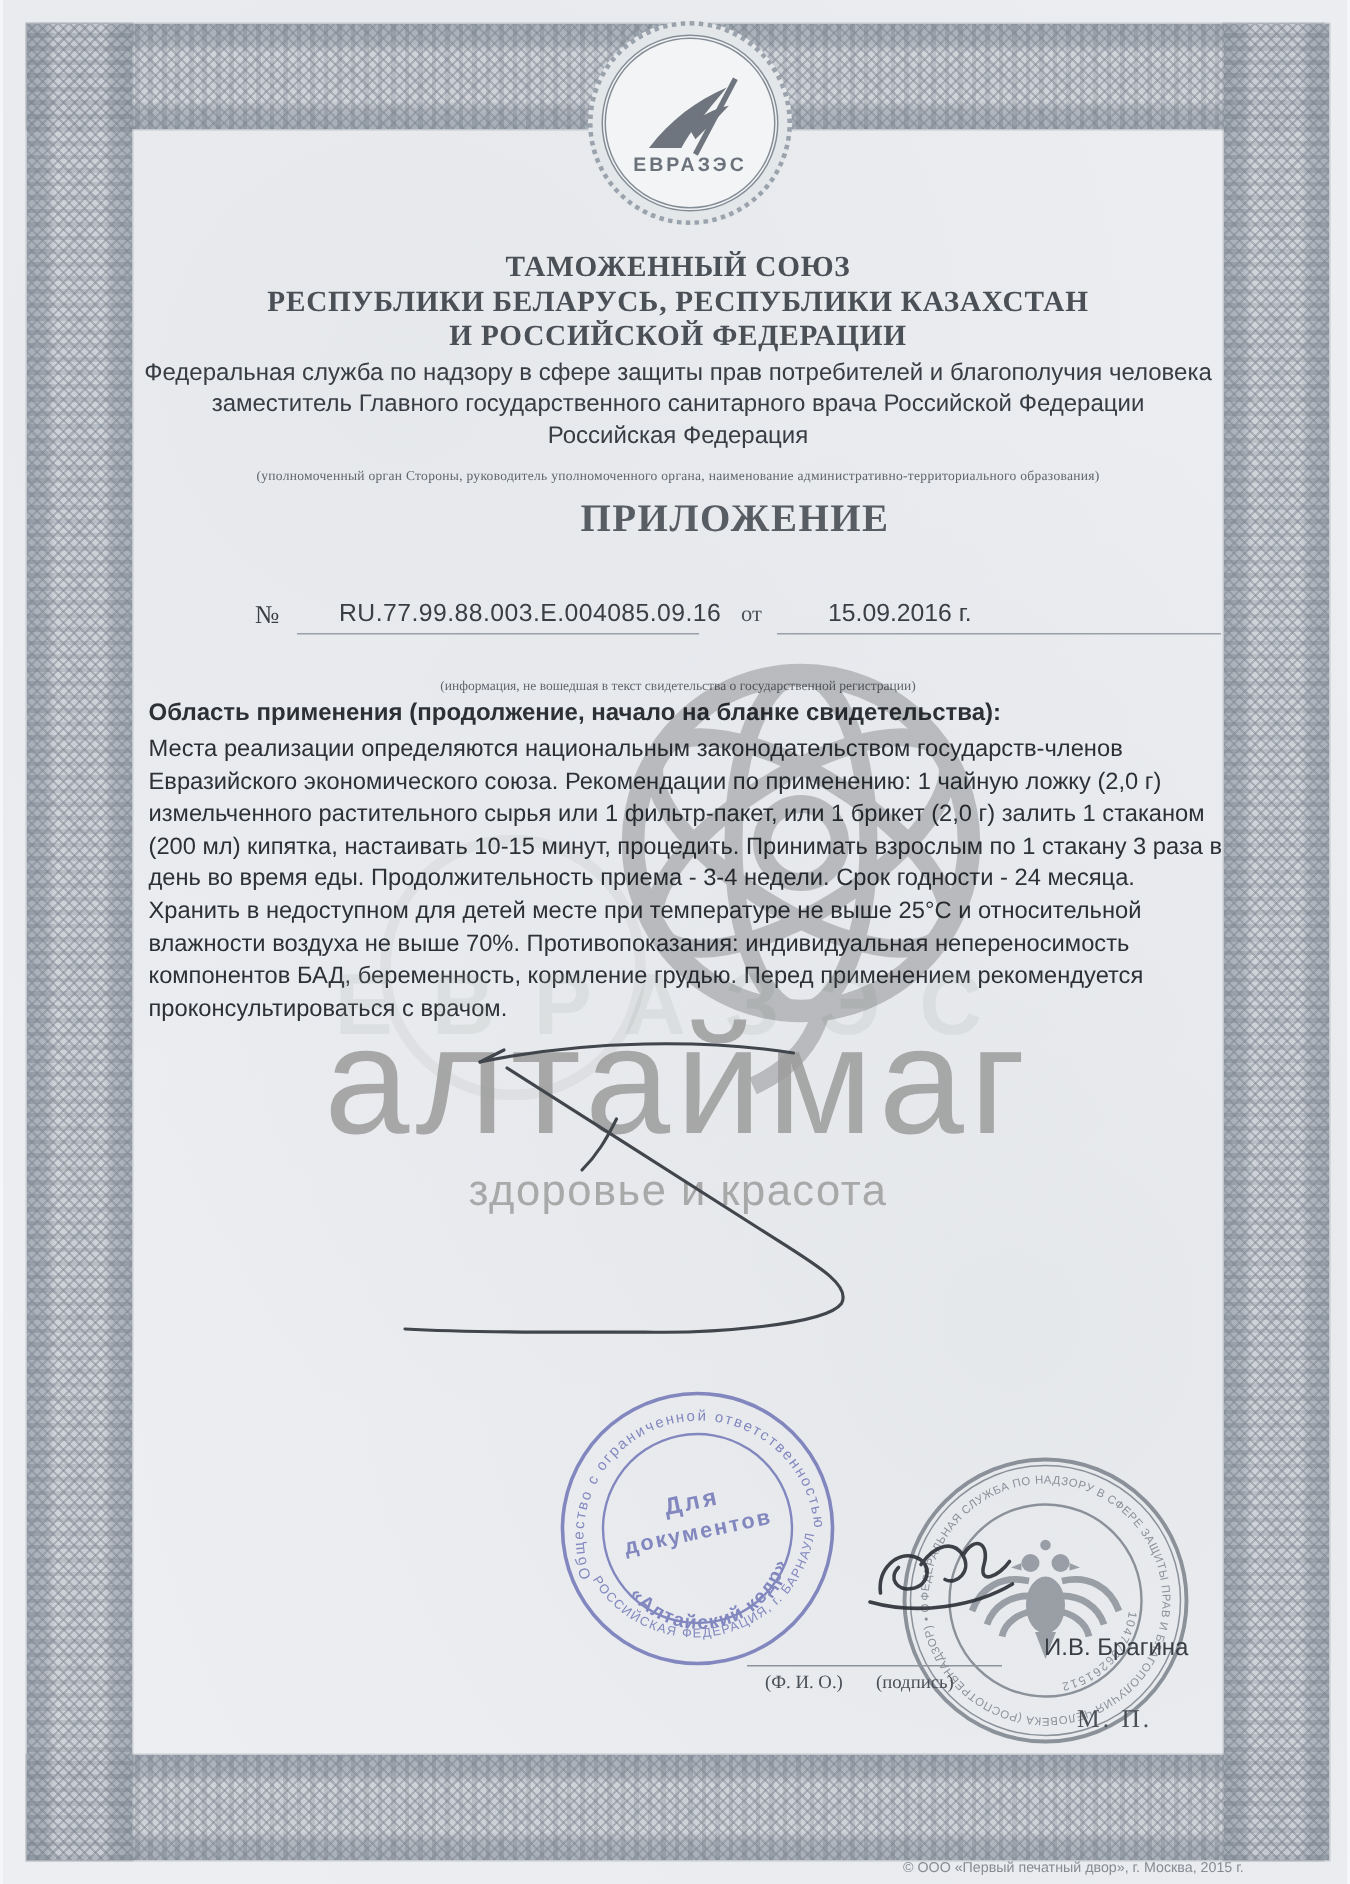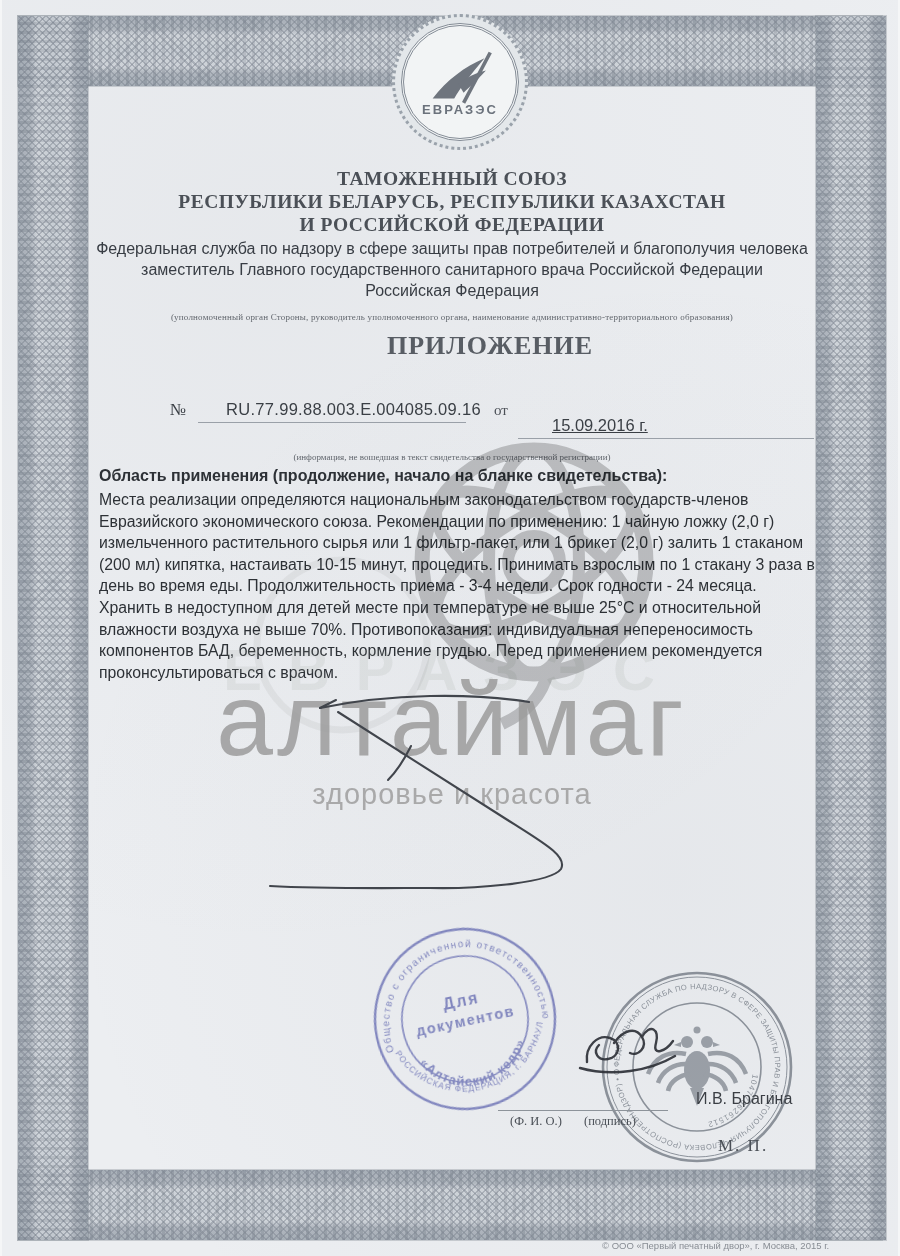--- a/index.html
+++ b/index.html
@@ -52,21 +52,21 @@
   .h-line5{top:261px;font-size:16px;color:#383d44;}
   .h-line6{top:282px;font-size:16px;color:#383d44;}
   .org-note{top:312px;font-family:"Liberation Serif", serif;font-size:9px;color:#61666d;letter-spacing:.2px;}
   .title1{top:331px;font-size:26px;letter-spacing:1px;color:#585d64;padding-left:38px;}
   .title2{top:362px;font-size:25px;letter-spacing:.5px;color:#585d64;}
 
   .num-row{position:absolute;top:398px;left:0;width:900px;height:28px;font-size:16.5px;color:#3a3f45;}
   .num-row .no{position:absolute;left:168px;top:2px;font-family:"Liberation Serif", serif;font-size:17px;}
   .num-row .val{position:absolute;left:196px;top:0;width:240px;border-bottom:1px solid #9aa0a8;padding:2px 0 3px 28px;letter-spacing:.3px;}
   .num-row .ot{position:absolute;left:492px;top:4px;font-family:"Liberation Serif", serif;font-size:15px;color:#4b5057;}
-  .num-row .date{position:absolute;left:516px;top:16px;width:262px;border-bottom:1px solid #9aa0a8;padding:2px 0 3px 34px;text-decoration:underline;}
+  .num-row .date{position:absolute;left:516px;top:0;width:262px;border-bottom:1px solid #9aa0a8;padding:2px 0 3px 34px;}
 
   .info-note{top:452px;font-family:"Liberation Serif", serif;font-size:9px;color:#61666d;}
   .body-head{position:absolute;left:97px;top:467px;width:716px;font-size:16px;font-weight:bold;color:#2d3136;}
   .body-par{position:absolute;left:97px;top:489px;width:716px;font-size:15.8px;line-height:21.6px;color:#2d3136;}
 
   
   .wm-evrazes{top:636px;font-size:58px;font-weight:bold;letter-spacing:26px;color:rgba(148,156,150,.14);}
   .wm-brand{top:662px;font-size:102px;font-weight:normal;letter-spacing:4px;color:#9c9c9c;opacity:.85;}
   .wm-tagline{top:778px;font-size:29px;color:#a2a2a2;opacity:.9;letter-spacing:1px;}
   .wm-layer{position:absolute;left:0;top:0;pointer-events:none;mix-blend-mode:multiply;}

